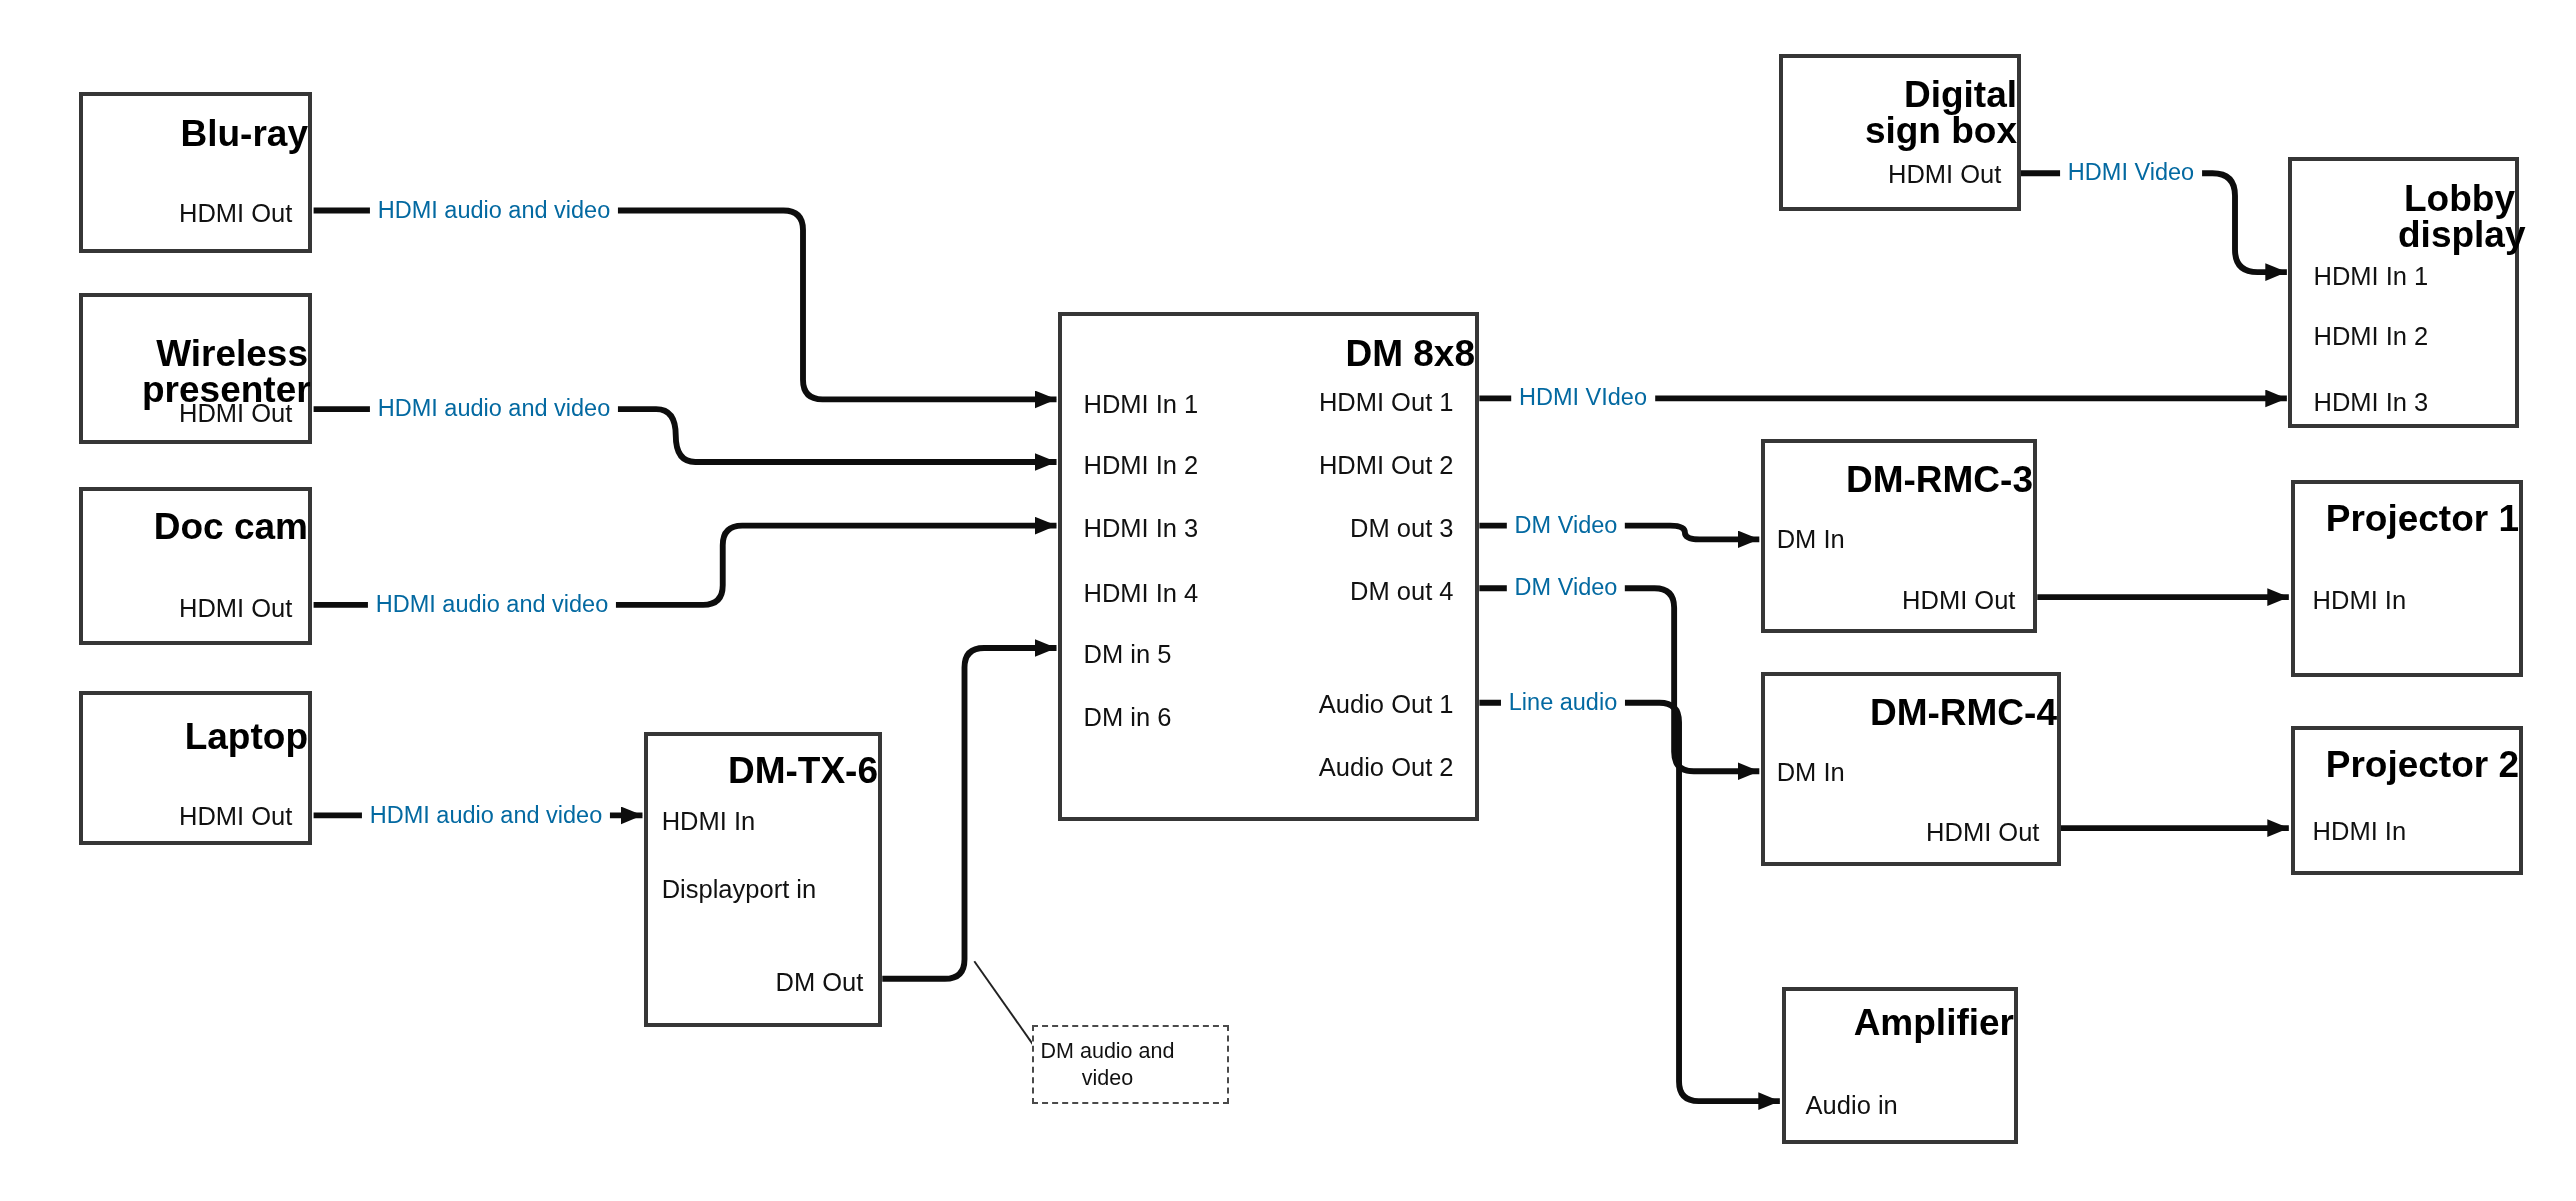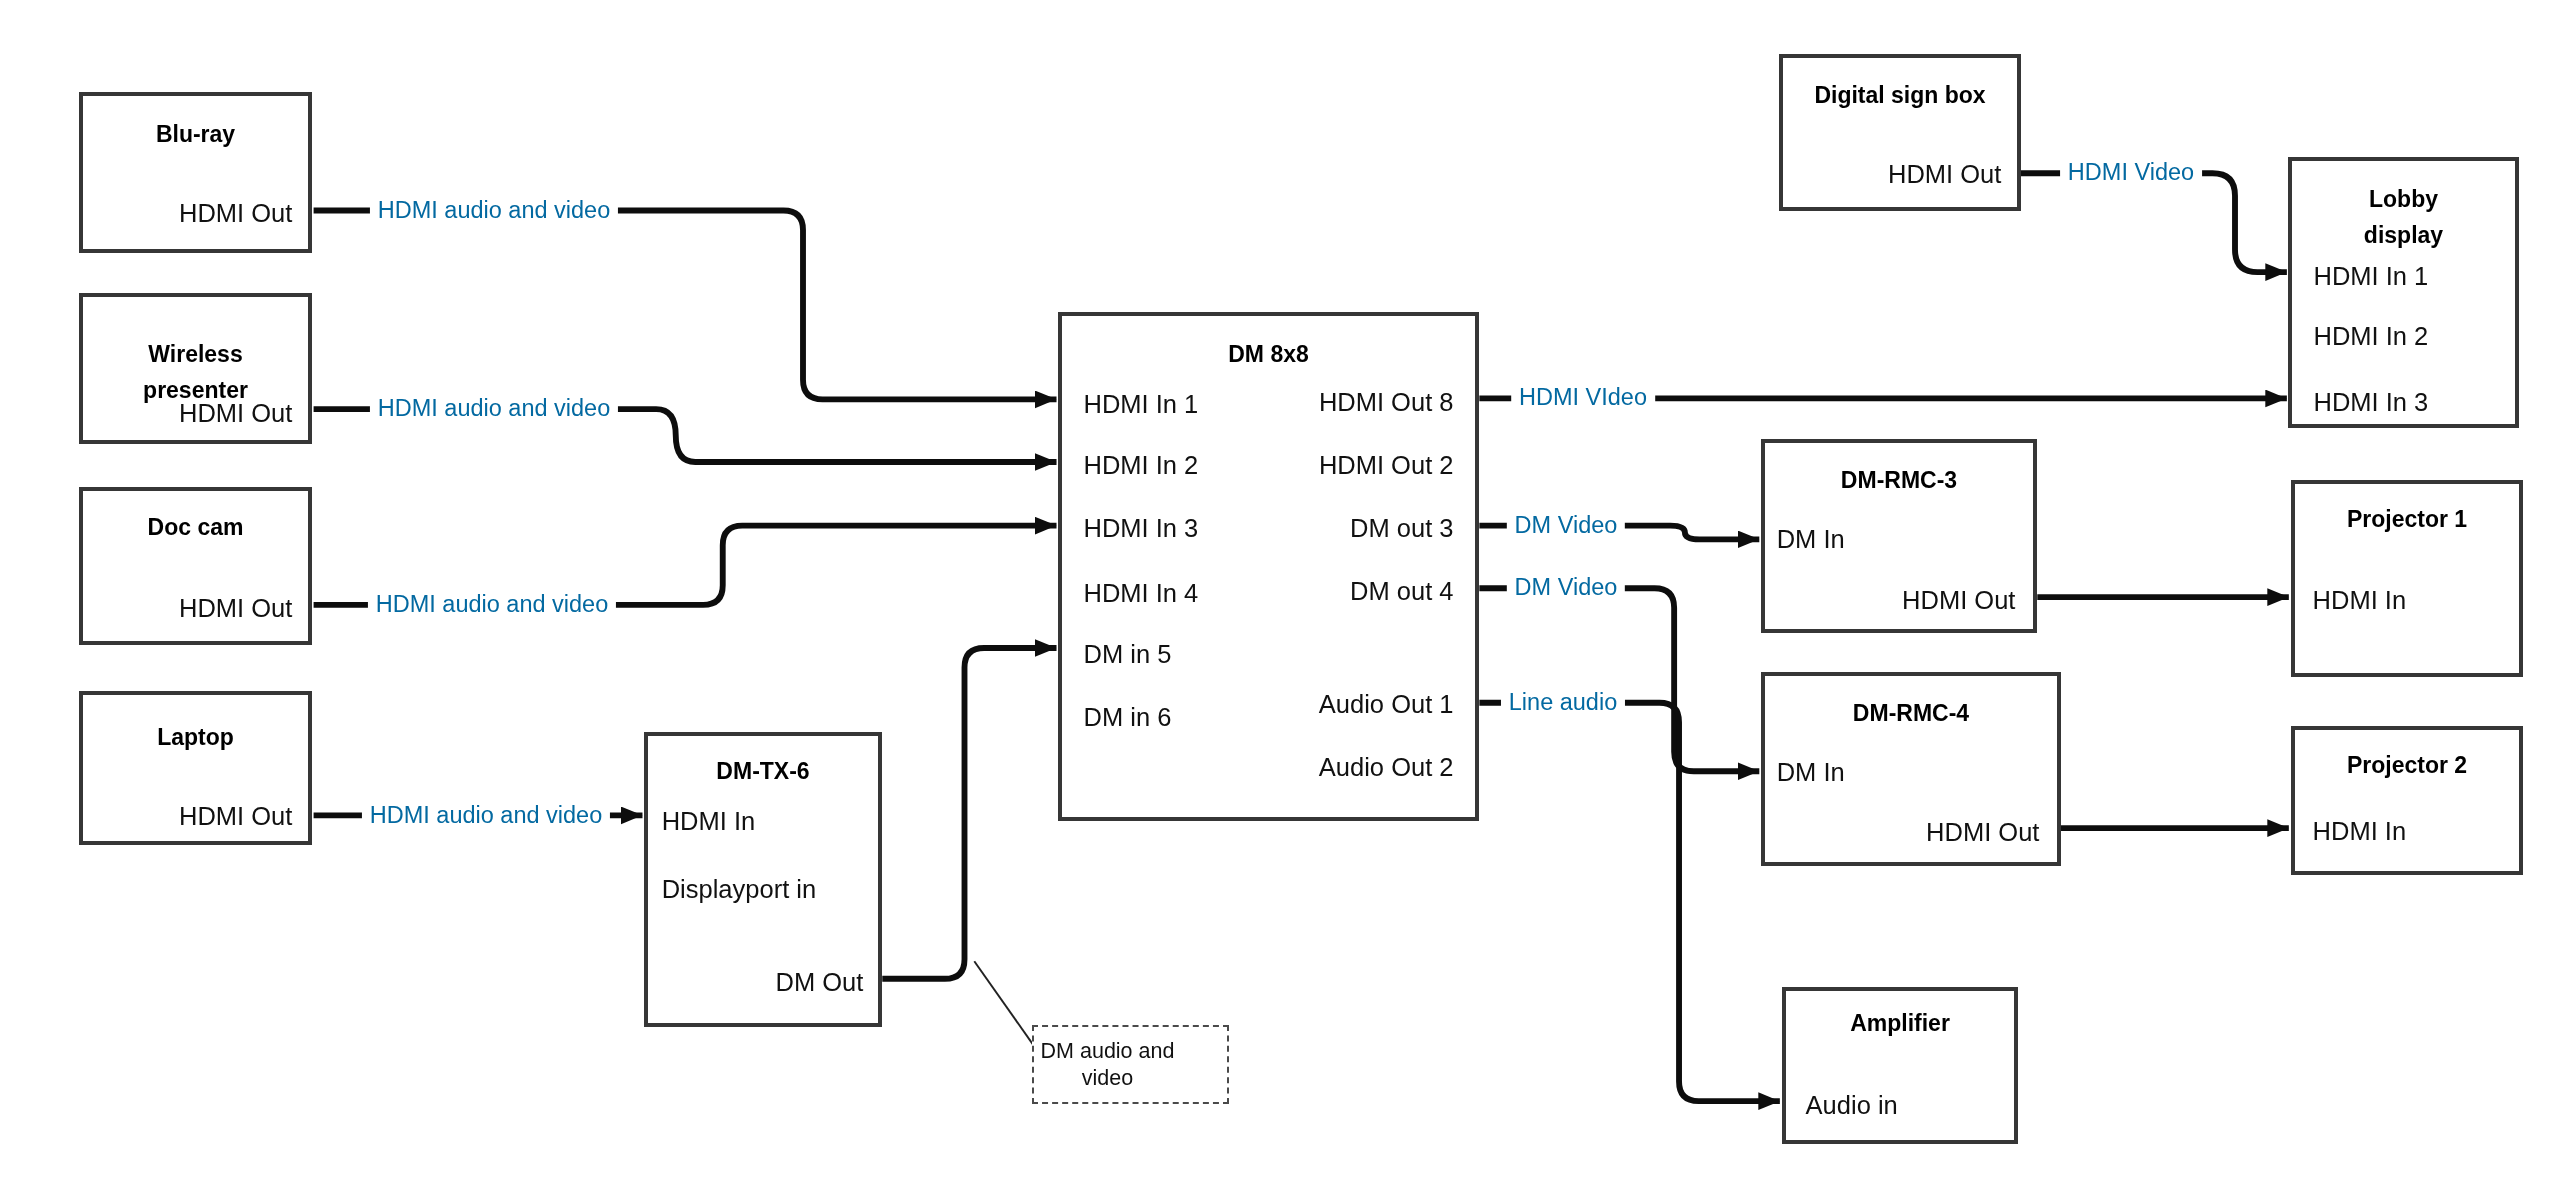--- a/index.html
+++ b/index.html
@@ -6,22 +6,22 @@
   .canvas{
     position:relative;width:2576px;height:1201px;background:#ffffff;
     font-family:"Liberation Sans",sans-serif;color:#111;overflow:hidden;
   }
   svg.wires{position:absolute;left:0;top:0;}
   .box{
     position:absolute;background:#ffffff;border:4.9px solid #363636;
     box-sizing:border-box;
   }
   .box .title{
-    position:absolute;left:0;right:0;text-align:center;
-    font-weight:bold;font-size:23px;line-height:36px;color:#000;
+    position:absolute;left:0;right:0;text-align:right;
+    font-weight:bold;font-size:37px;line-height:36px;color:#000;
   }
   .box .title .wrap{display:inline-block;}
   .port{
     position:absolute;font-size:25.5px;line-height:25.5px;white-space:nowrap;
     transform:translateY(-50%);color:#111;
   }
   .port.r{text-align:right;}
   .wire-label{
     position:absolute;transform:translate(-50%,-50%);
     background:#ffffff;padding:0 7.8px;font-size:23.5px;line-height:27.4px;
@@ -92,21 +92,21 @@
   </div>
 
   <div class="box" style="left:1058px;top:312px;width:421px;height:509px;">
     <div class="title" style="top:19.6px;">DM 8x8</div>
     <div class="port" style="left:21.5px;top:89px;">HDMI In 1</div>
     <div class="port" style="left:21.5px;top:150px;">HDMI In 2</div>
     <div class="port" style="left:21.5px;top:213px;">HDMI In 3</div>
     <div class="port" style="left:21.5px;top:278px;">HDMI In 4</div>
     <div class="port" style="left:21.5px;top:339px;">DM in 5</div>
     <div class="port" style="left:21.5px;top:402px;">DM in 6</div>
-    <div class="port r" style="right:21.5px;top:87px;">HDMI Out 8</div>
+    <div class="port r" style="right:21.5px;top:87px;">HDMI Out 1</div>
     <div class="port r" style="right:21.5px;top:150px;">HDMI Out 2</div>
     <div class="port r" style="right:21.5px;top:213px;">DM out 3</div>
     <div class="port r" style="right:21.5px;top:276px;">DM out 4</div>
     <div class="port r" style="right:21.5px;top:389px;">Audio Out 1</div>
     <div class="port r" style="right:21.5px;top:452px;">Audio Out 2</div>
   </div>
 
   <div class="box" style="left:1779px;top:54px;width:242px;height:157px;">
     <div class="title" style="top:18.6px;">
       <span class="wrap" style="width:176px;">Digital sign box</span>

